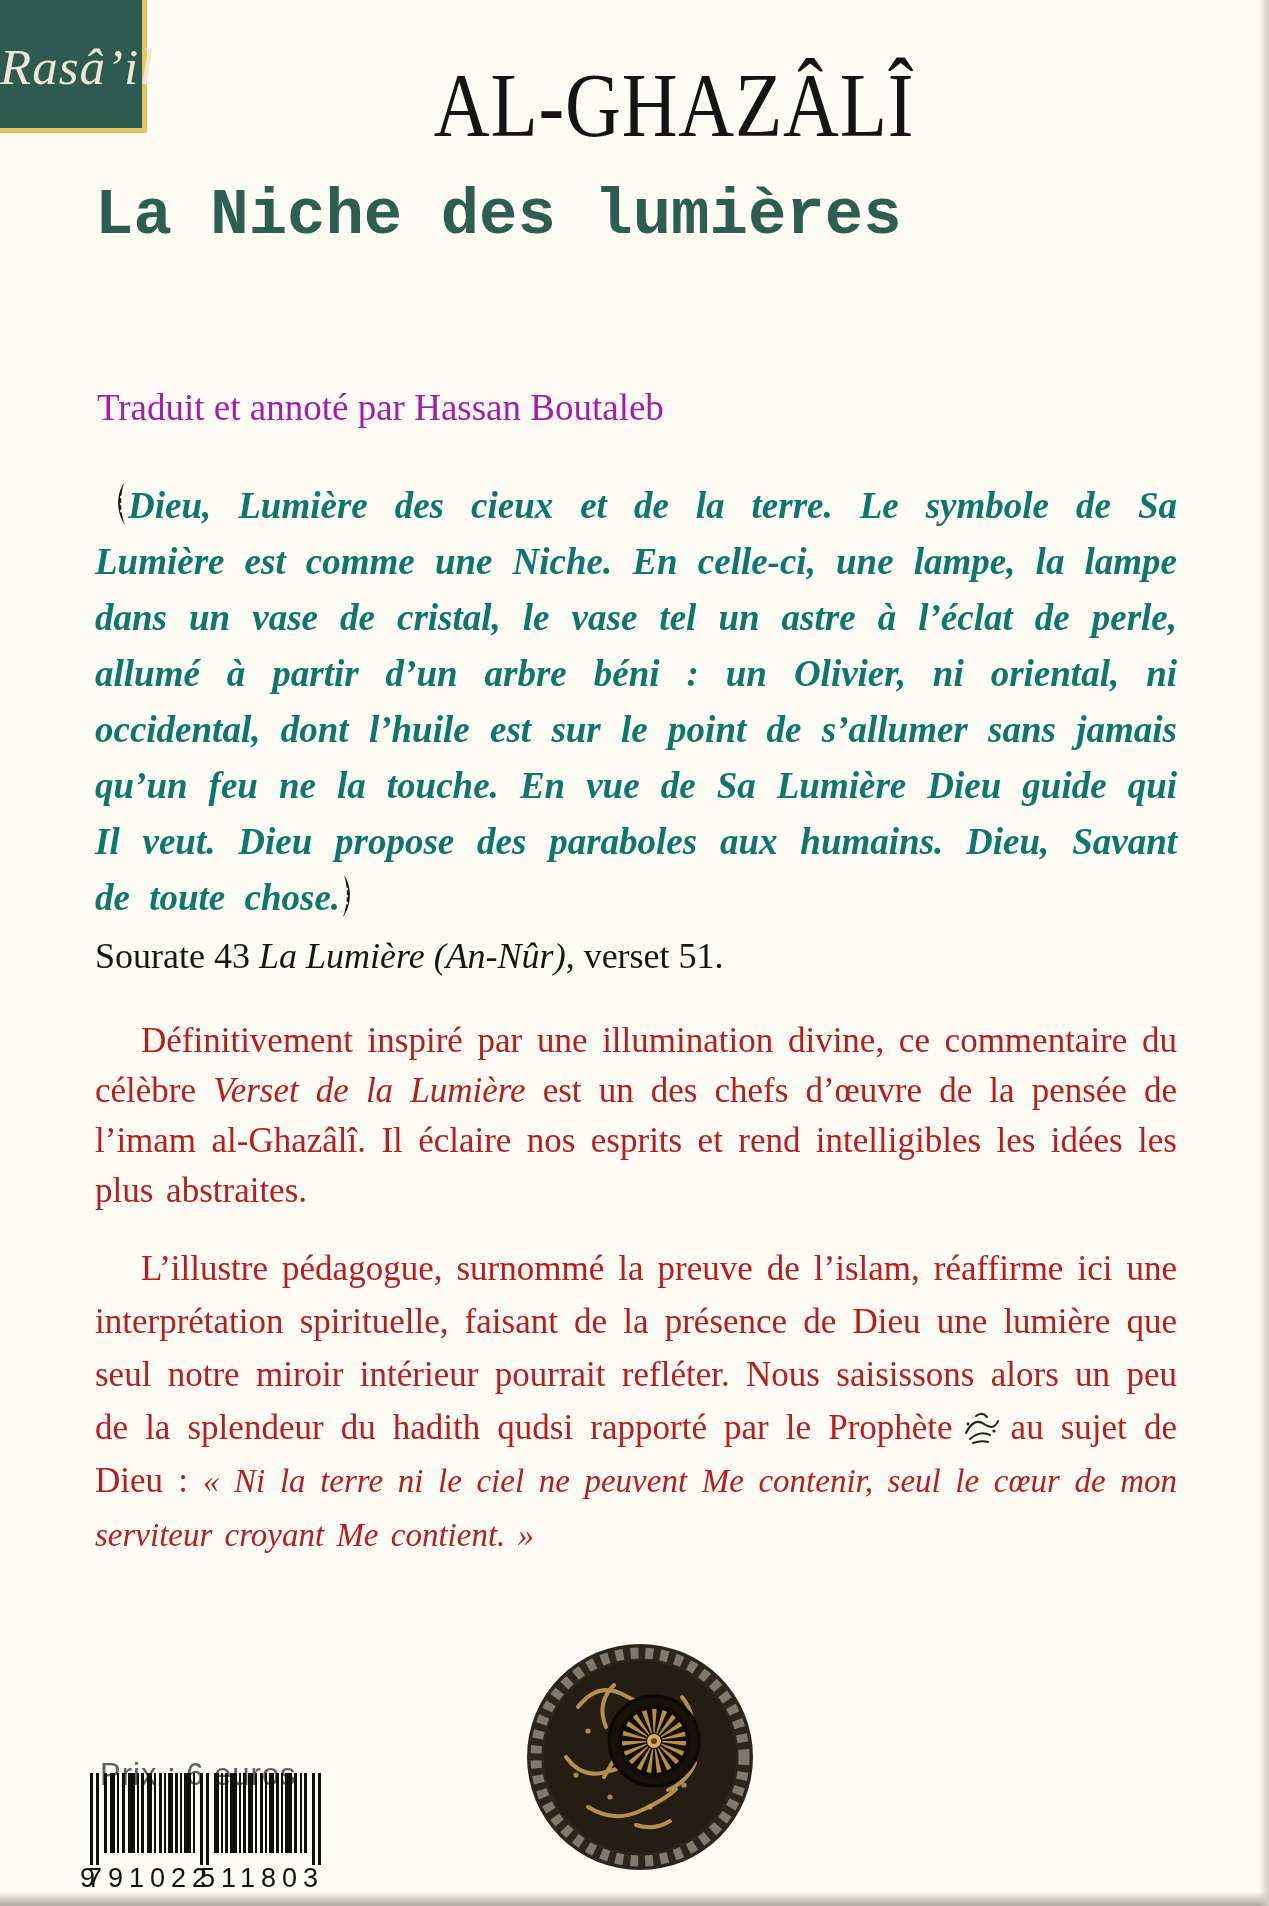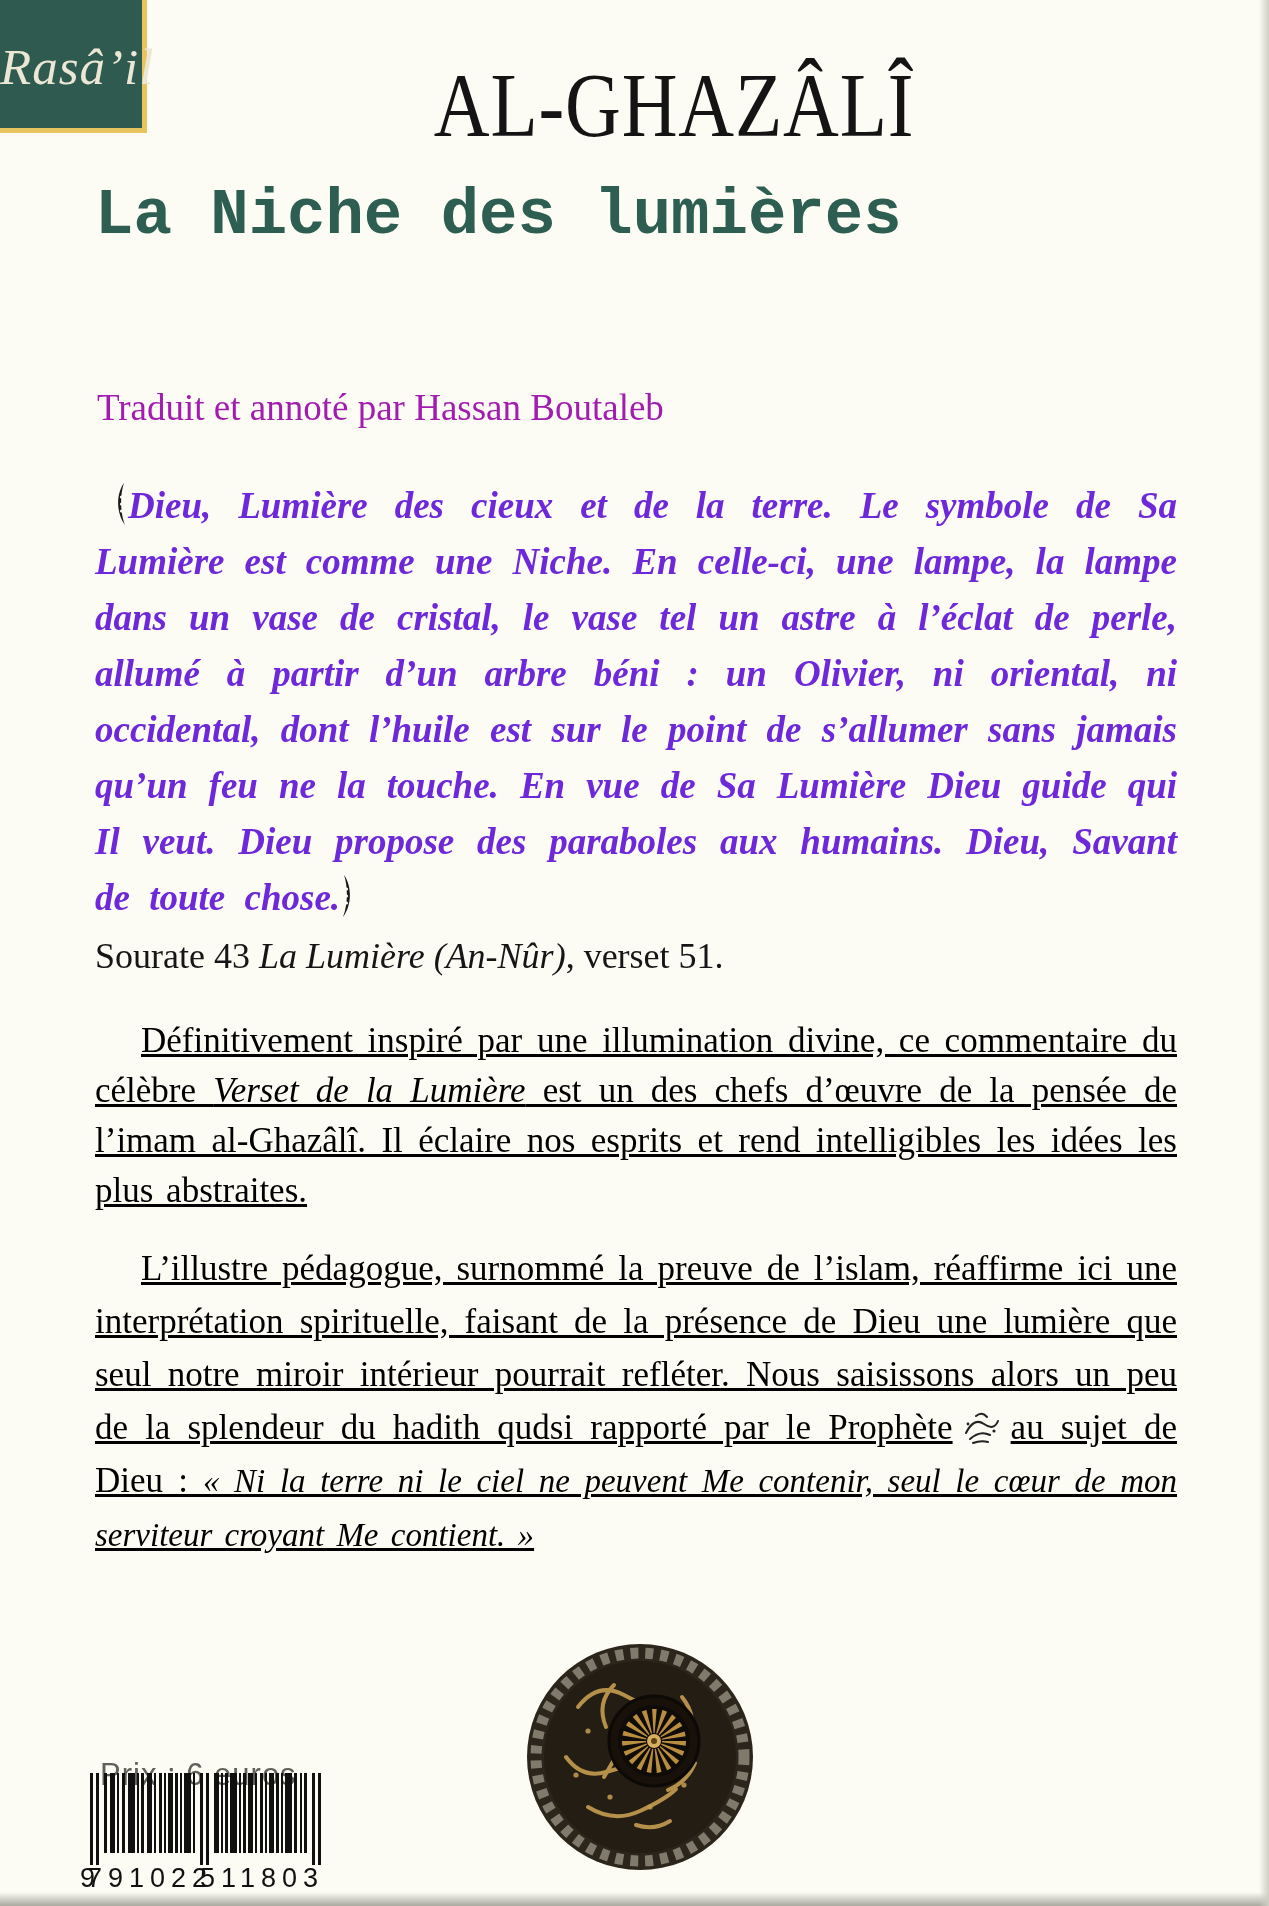--- a/index.html
+++ b/index.html
@@ -40,30 +40,30 @@
     position:absolute; left:97px; top:386px;
     font-size:37px; color:#a21caf;
   }
 
   .text-column {
     position:absolute; left:95px; top:478px; width:1082px;
   }
   p.verse {
     margin:0 0 6px 0; text-align:justify; text-indent:18px;
     font-weight:bold; font-style:italic; font-size:37px; line-height:56px;
-    word-spacing:10px; color:#6d28d9;
+    word-spacing:10px; color:#0f766e;
   }
   .orn { display:inline-block; vertical-align:-9px; }
   .orn.close { transform:scaleX(-1); }
   .orn svg { display:block; }
   p.source { margin:2px 0 36px 0; font-size:36px; line-height:48px; }
   .it { font-style:italic;text-align:center; }
   p.body {
     margin:0 0 26px 0; text-align:justify; text-indent:46px;
-    font-size:35px; line-height:50px; word-spacing:4px; color:#000000;text-decoration:underline;
+    font-size:35px; line-height:50px; word-spacing:4px; color:#b91c1c;
   }
   p.body.second { line-height:53px; margin-bottom:0; }
   .hadith { font-style:italic; font-size:33px; }
   .honorific { display:inline-block; vertical-align:-8px; margin:0 10px 0 8px; }
   .honorific svg { display:block; }
 
   
   .price {
     position:absolute; left:100px; top:1737px;
     font-family:"Liberation Sans", sans-serif; font-size:31px; color:#5f6059; letter-spacing:1px;margin-top:20px;

